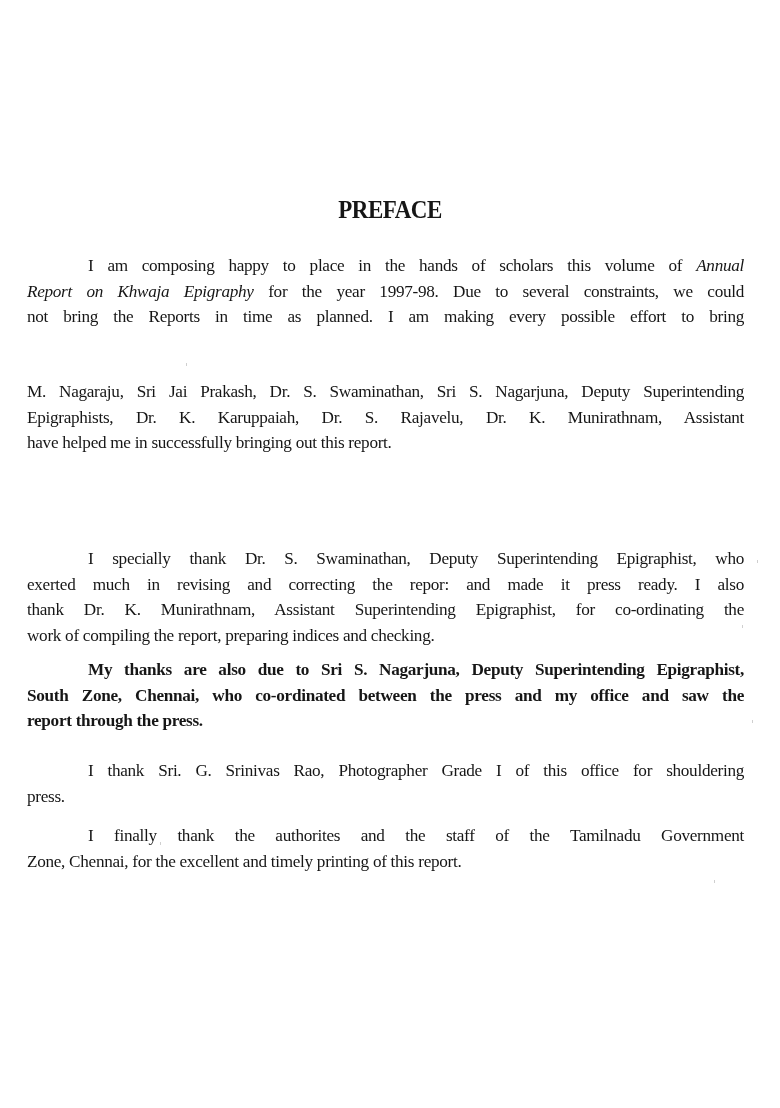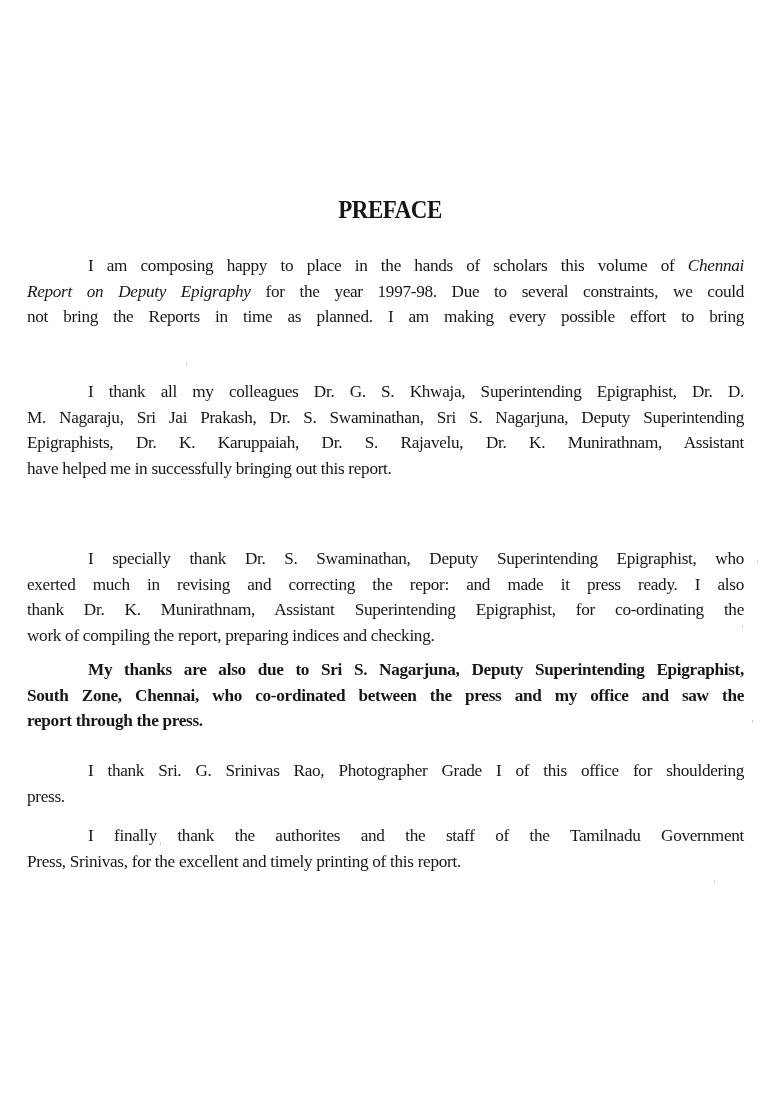--- a/index.html
+++ b/index.html
@@ -30,27 +30,26 @@
     .speck { position: absolute; background: #cfcfcf; width: 1px; height: 3px; }
   </style>
 </head>
 <body>
 
 <div class="page">
 
   <div class="title">PREFACE</div>
 
   <div class="para" style="top:253px;">
-    <span class="line indent"><span>I am composing happy to place in the hands of scholars this volume of </span><em>Chennai</em></span>
-    <span class="line"><em>Report on Deputy Epigraphy</em><span> for the year 1997-98. Due to several constraints, we could</span></span>
+    <span class="line indent"><span>I am composing happy to place in the hands of scholars this volume of </span><em>Annual</em></span>
+    <span class="line"><em>Report on Khwaja Epigraphy</em><span> for the year 1997-98. Due to several constraints, we could</span></span>
     <span class="line">not bring the Reports in time as planned. I am making every possible effort to bring</span>
   </div>
 
   <div class="para" style="top:379px;">
-    <span class="line indent">I thank all my colleagues Dr. G. S. Khwaja, Superintending Epigraphist, Dr. D.</span>
     <span class="line">M. Nagaraju, Sri Jai Prakash, Dr. S. Swaminathan, Sri S. Nagarjuna, Deputy Superintending</span>
     <span class="line">Epigraphists, Dr. K. Karuppaiah, Dr. S. Rajavelu, Dr. K. Munirathnam, Assistant</span>
     <span class="line last">have helped me in successfully bringing out this report.</span>
   </div>
 
   <div class="para" style="top:546px;">
     <span class="line indent">I specially thank Dr. S. Swaminathan, Deputy Superintending Epigraphist, who</span>
     <span class="line">exerted much in revising and correcting the repor: and made it press ready. I also</span>
     <span class="line">thank Dr. K. Munirathnam, Assistant Superintending Epigraphist, for co-ordinating the</span>
     <span class="line last">work of compiling the report, preparing indices and checking.</span>
@@ -62,21 +61,21 @@
     <span class="line last">report through the press.</span>
   </div>
 
   <div class="para" style="top:758px;">
     <span class="line indent">I thank Sri. G. Srinivas Rao, Photographer Grade I of this office for shouldering</span>
     <span class="line last">press.</span>
   </div>
 
   <div class="para" style="top:823px;">
     <span class="line indent">I finally thank the authorites and the staff of the Tamilnadu Government</span>
-    <span class="line last">Press, Srinivas, for the excellent and timely printing of this report.</span>
+    <span class="line last">Zone, Chennai, for the excellent and timely printing of this report.</span>
   </div>
 
   <div class="speck" style="left:186px; top:363px;"></div>
   <div class="speck" style="left:757px; top:560px;"></div>
   <div class="speck" style="left:742px; top:625px;"></div>
   <div class="speck" style="left:752px; top:720px;"></div>
   <div class="speck" style="left:160px; top:842px;"></div>
   <div class="speck" style="left:714px; top:880px;"></div>
 </div>
 

